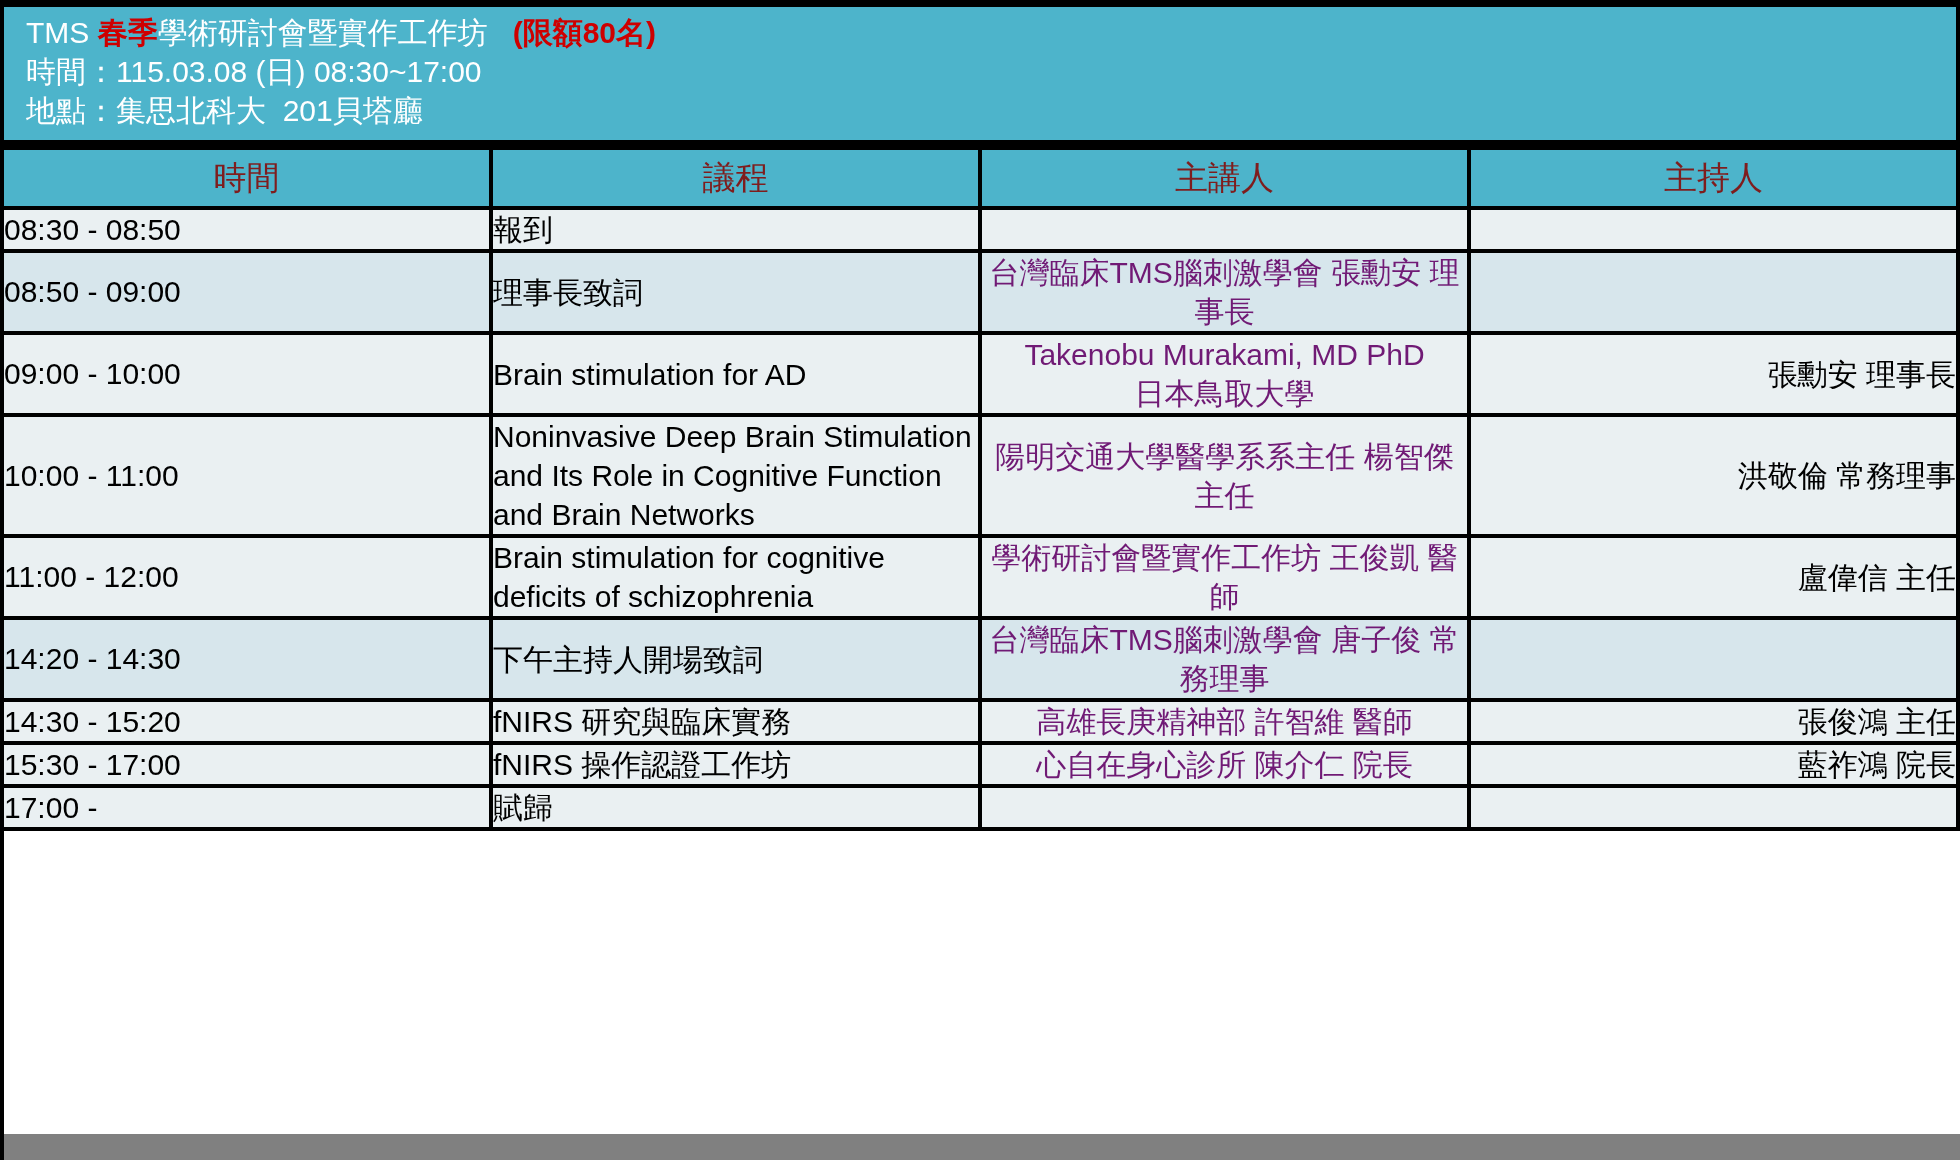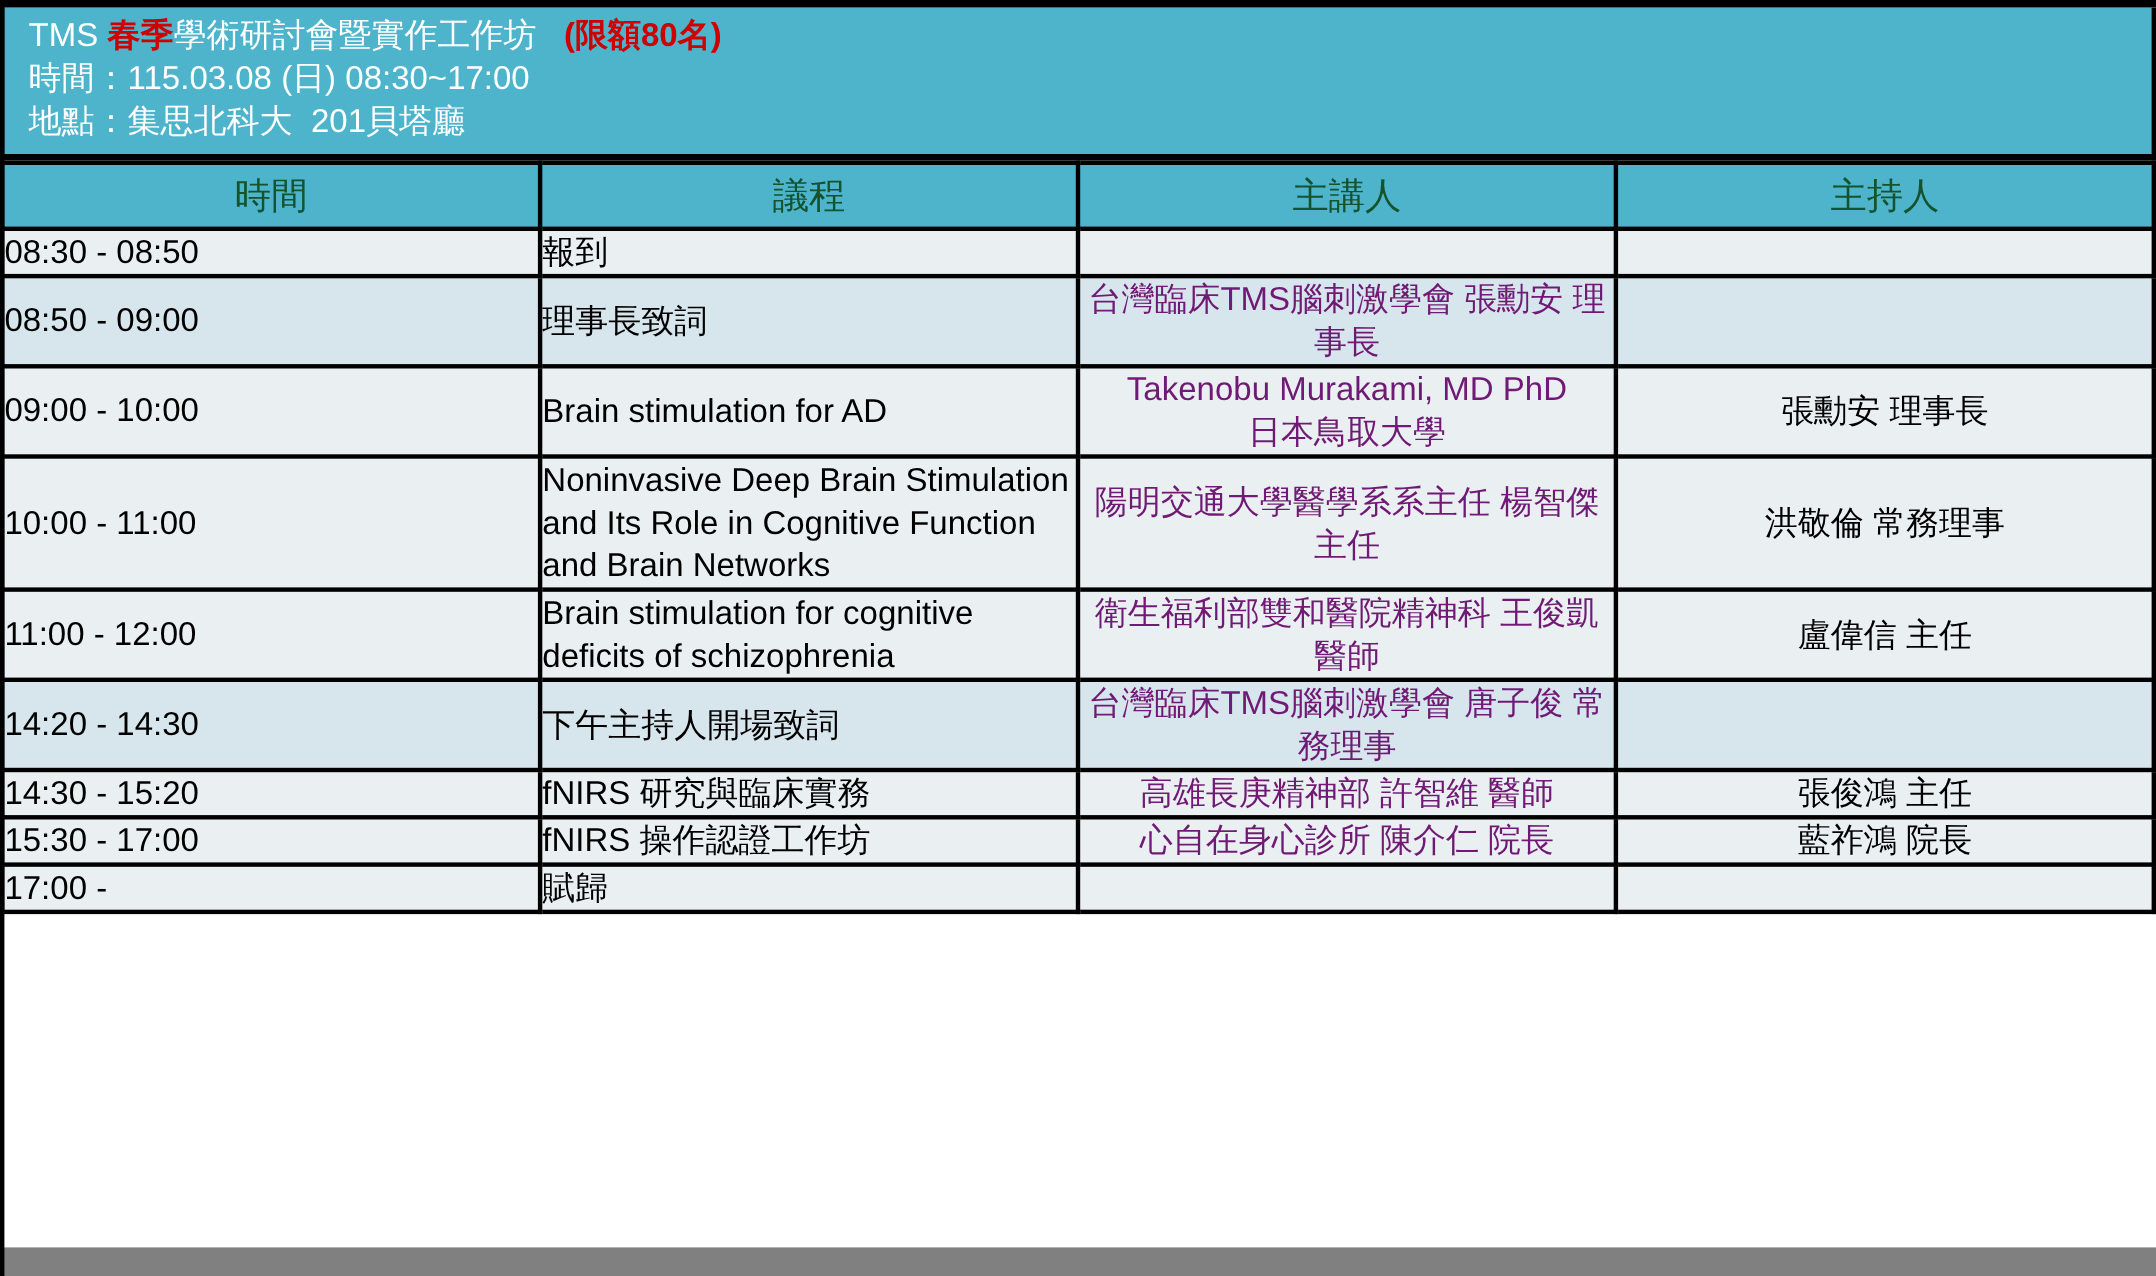--- a/index.html
+++ b/index.html
@@ -64,21 +64,21 @@
     border-top: 4px solid #000000;
     border-bottom: 4px solid #000000;
     border-left: 4px solid #000000;
     border-right: 4px solid #000000;
     padding: 0;
     margin: 0;
   }
 
   thead th {
     background: #4DB4CB;
-    color: #14532d;
+    color: #7f1d1d;
     font-size: 33px;
     font-weight: 400;
     height: 56px;
     vertical-align: middle;
     text-align: center;
     border-top: none;
   }
 
   td.c-time {
     width: 268px;
@@ -103,21 +103,21 @@
     text-align: center;
     font-size: 30px;
     color: #701a75;
     vertical-align: middle;
     line-height: 39px;
     padding: 4px 10px;
     box-sizing: border-box;
   }
   td.c-host {
     width: 340px;
-    text-align: center;
+    text-align: right;
     font-size: 30px;
     color: #000000;
     vertical-align: middle;
     line-height: 39px;
     padding: 4px 8px;
     box-sizing: border-box;
   }
   td.center-span {
     text-align: center;
   }
@@ -190,21 +190,21 @@
         </tr>
         <tr class="bg-a">
           <td class="c-time">10:00 - 11:00</td>
           <td class="c-topic">Noninvasive Deep Brain Stimulation and Its Role in Cognitive Function and Brain Networks</td>
           <td class="c-speaker">陽明交通大學醫學系系主任 楊智傑 主任</td>
           <td class="c-host">洪敬倫 常務理事</td>
         </tr>
         <tr class="bg-a">
           <td class="c-time">11:00 - 12:00</td>
           <td class="c-topic">Brain stimulation for cognitive deficits of schizophrenia</td>
-          <td class="c-speaker">衛生福利部雙和醫院精神科 王俊凱 醫師</td>
+          <td class="c-speaker">學術研討會暨實作工作坊 王俊凱 醫師</td>
           <td class="c-host">盧偉信 主任</td>
         </tr>
         <tr class="bg-b">
           <td class="c-time">14:20 - 14:30</td>
           <td class="c-topic">下午主持人開場致詞</td>
           <td class="c-speaker">台灣臨床TMS腦刺激學會 唐子俊 常務理事</td>
           <td class="c-host"></td>
         </tr>
         <tr class="bg-a">
           <td class="c-time">14:30 - 15:20</td>

